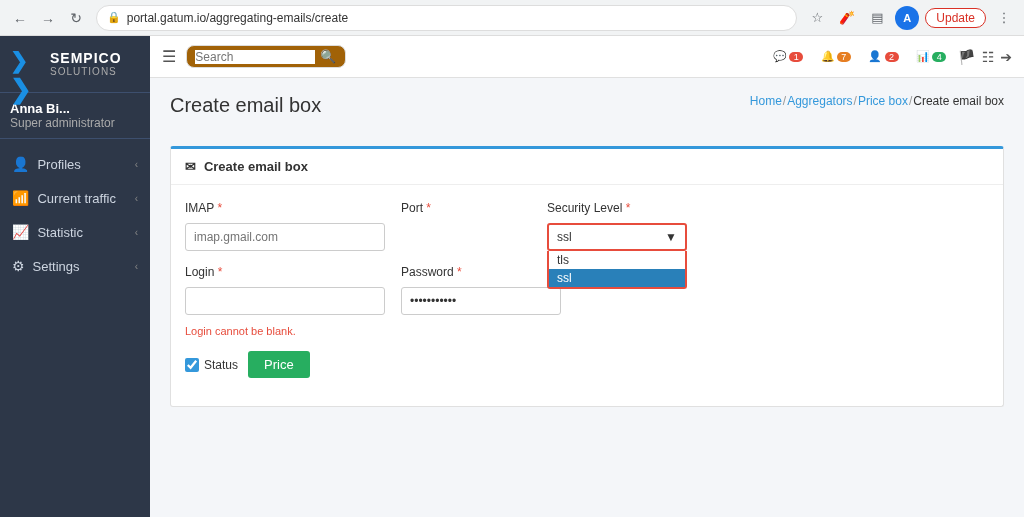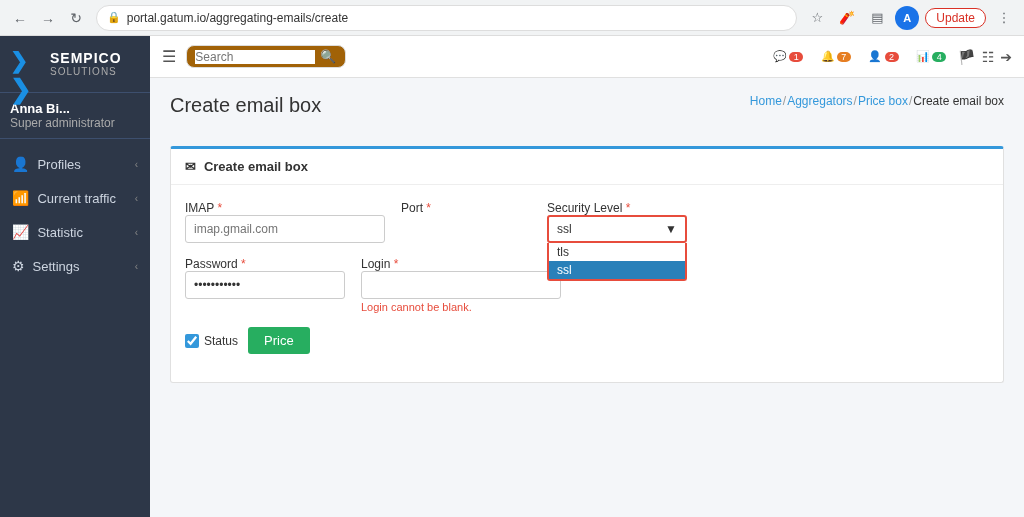--- a/index.html
+++ b/index.html
@@ -243,21 +243,21 @@
     }
     .card-body { padding: 16px 14px; }
 
     
     .form-row {
       display: flex;
       gap: 16px;
       margin-bottom: 14px;
       align-items: flex-start;
     }
-    .form-group { display: flex; flex-direction: column; gap: 0; }
+    .form-group { display: flex; flex-direction: column; gap: 8px; }
     .form-group.imap { width: 200px; }
     .form-group.port { width: 130px; }
     .form-group.security { width: 140px; position: relative; }
     .form-group.login { width: 200px; }
     .form-group.password { width: 160px; }
 
     .form-label {
       font-size: 12px;
       color: #333;
       font-weight: 500;
@@ -500,33 +500,33 @@
                 </div>
                 <div class="dropdown-menu">
                   <div class="dropdown-item">tls</div>
                   <div class="dropdown-item selected">ssl</div>
                 </div>
               </div>
             </div>
           </div>
 
           <div class="form-row" style="align-items:flex-start;">
-            <div class="form-group password">
-              <label class="form-label">
-                <span>Password</span><span class="required"> *</span>
-              </label>
-              <input class="form-input" type="password" value="password123" style="">
-            </div>
             <div class="form-group login">
               <label class="form-label">
                 <span>Login</span><span class="required"> *</span>
               </label>
               <input class="form-input" type="text" value="" style="">
               <span class="error-msg">Login cannot be blank.</span>
             </div>
+            <div class="form-group password">
+              <label class="form-label">
+                <span>Password</span><span class="required"> *</span>
+              </label>
+              <input class="form-input" type="password" value="password123" style="">
+            </div>
           </div>
 
           <div class="status-row">
             <label class="checkbox-label">
               <input type="checkbox" checked="" style="">
               <span>Status</span>
             </label>
             <button class="create-btn">Price</button>
           </div>
         </div>

